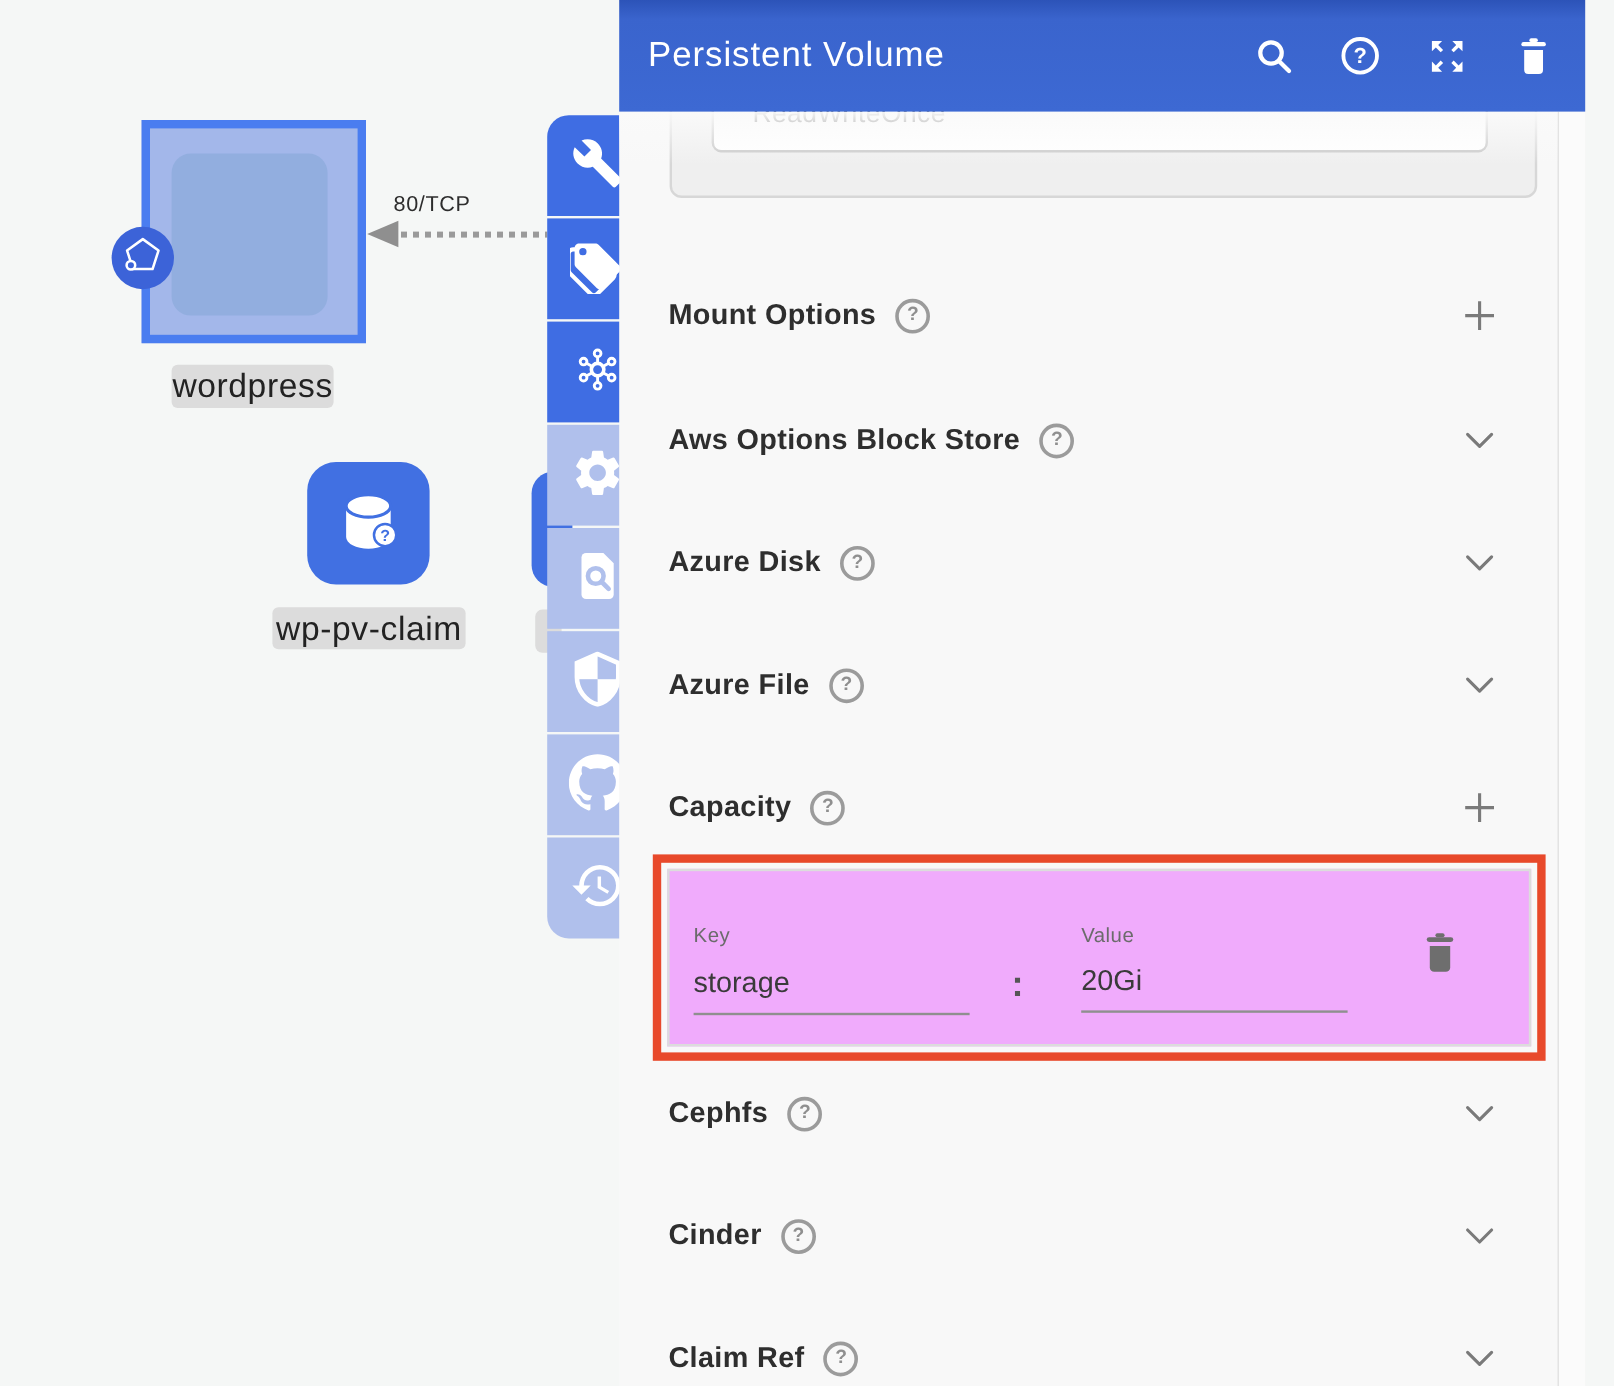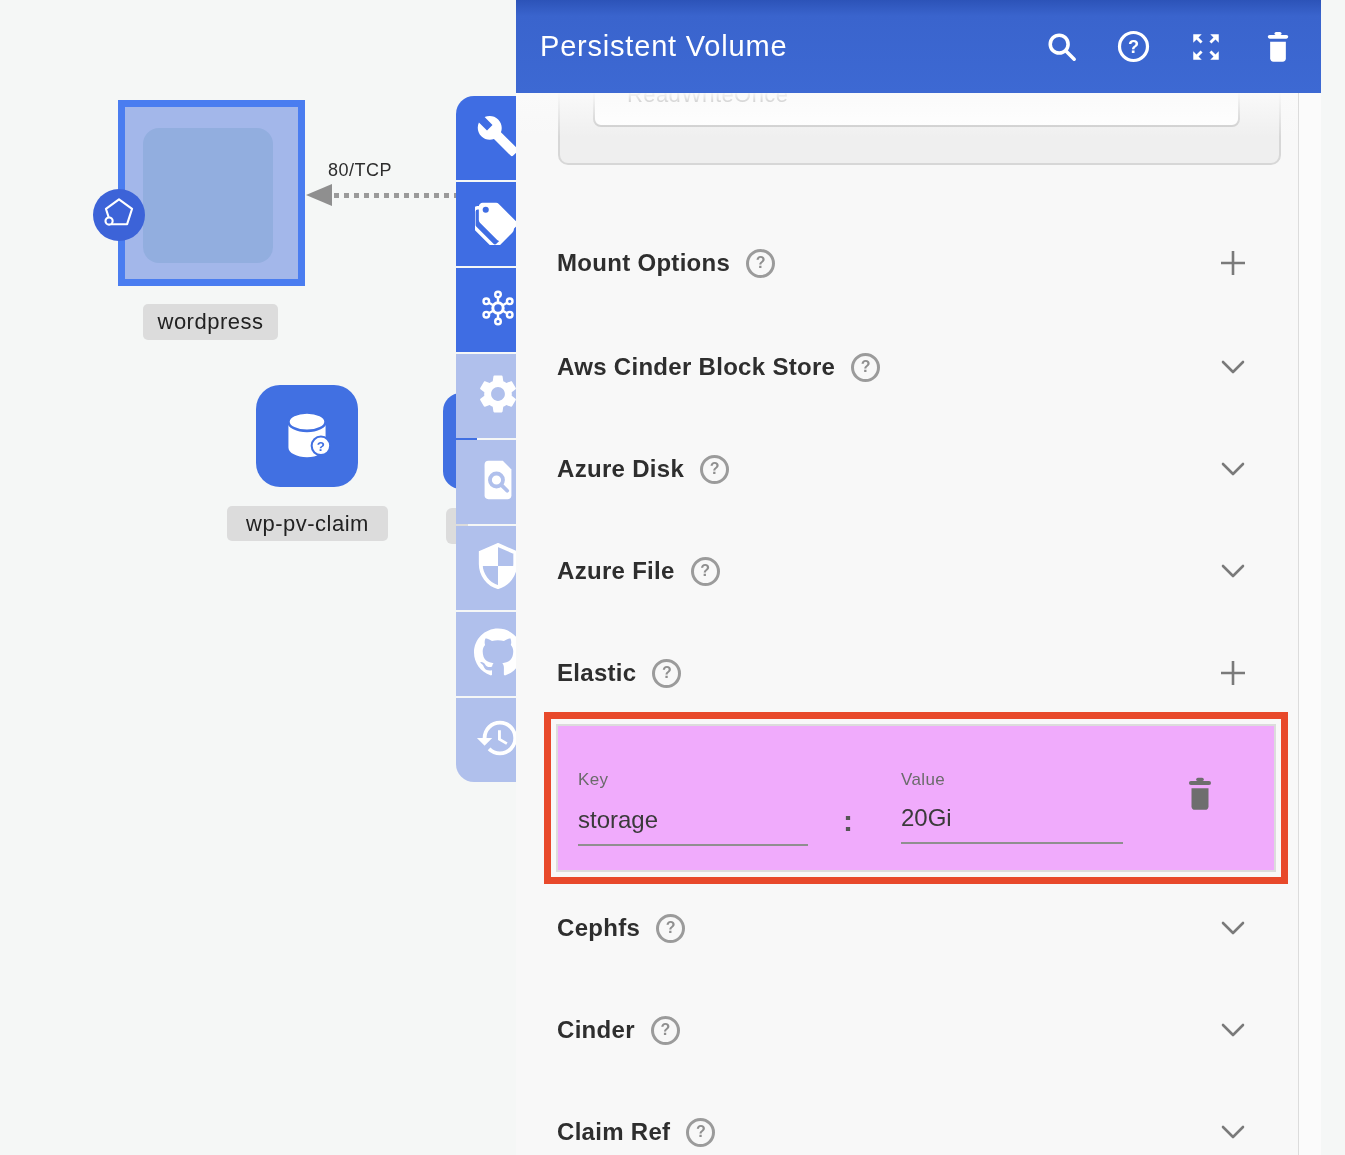--- a/index.html
+++ b/index.html
@@ -11,21 +11,21 @@
   .canvas { position:absolute; left:0; top:0; width:540px; height:1155px; background:#f5f7f6; }
 
   .node-wordpress { position:absolute; left:118px; top:100px; width:187px; height:186px;
     background:#a3b7ea; border:7px solid #4a7df0; }
   .node-wordpress .inner { position:absolute; left:18px; top:21px; width:130px; height:135px;
     background:#92aedf; border-radius:16px; }
   .pod-badge { position:absolute; left:93px; top:189px; width:52px; height:52px; border-radius:50%;
     background:#3c63d8; display:flex; align-items:center; justify-content:center; z-index:3; }
 
   .node-label { position:absolute; background:#dcdcdc; border-radius:5px; color:#222;
-    font-size:22px; letter-spacing:0.5px; display:flex; align-items:center; justify-content:center; }
+    font-size:28px; letter-spacing:0.5px; display:flex; align-items:center; justify-content:center; }
   .lbl-wordpress { left:143px; top:304px; width:135px; height:36px; }
   .lbl-claim { left:227px; top:506px; width:161px; height:35px;text-align:center; }
 
   .node-claim { position:absolute; left:256px; top:385px; width:102px; height:102px; border-radius:24px;
     background:#4170e2; display:flex; align-items:center; justify-content:center; }
 
   .hidden-node { position:absolute; left:443px; top:393px; width:34px; height:96px;
     background:#4170e2; border-radius:18px 0 0 18px; }
   .hidden-label { position:absolute; left:446px; top:508px; width:22px; height:36px;
     background:#dcdcdc; border-radius:6px 0 0 6px; }
@@ -272,21 +272,21 @@
         </span>
       <span class="sec-spacer"></span>
       <span class="sec-control">
         <svg width="30" height="30" viewBox="0 0 30 30">
             <path d="M15 3v24M3 15h24" stroke="#7a7a7a" stroke-width="2.6"></path>
           </svg>
       </span>
     </div>
 
     <div class="sec-row r-aws">
-      <span class="sec-title">Aws Cinder Block Store</span>
+      <span class="sec-title">Aws Options Block Store</span>
       <span class="help-circle">
           <span class="help-q">?</span>
         </span>
       <span class="sec-spacer"></span>
       <span class="sec-control">
         <svg width="24" height="14" viewBox="0 0 24 14">
             <path d="M2 2l10 10L22 2" fill="none" stroke="#7a7a7a" stroke-width="2.6" stroke-linecap="round" stroke-linejoin="round"></path>
           </svg>
       </span>
     </div>
@@ -311,21 +311,21 @@
         </span>
       <span class="sec-spacer"></span>
       <span class="sec-control">
         <svg width="24" height="14" viewBox="0 0 24 14">
             <path d="M2 2l10 10L22 2" fill="none" stroke="#7a7a7a" stroke-width="2.6" stroke-linecap="round" stroke-linejoin="round"></path>
           </svg>
       </span>
     </div>
 
     <div class="sec-row r-cap">
-      <span class="sec-title">Elastic</span>
+      <span class="sec-title">Capacity</span>
       <span class="help-circle">
           <span class="help-q">?</span>
         </span>
       <span class="sec-spacer"></span>
       <span class="sec-control">
         <svg width="30" height="30" viewBox="0 0 30 30">
             <path d="M15 3v24M3 15h24" stroke="#7a7a7a" stroke-width="2.6"></path>
           </svg>
       </span>
     </div>

